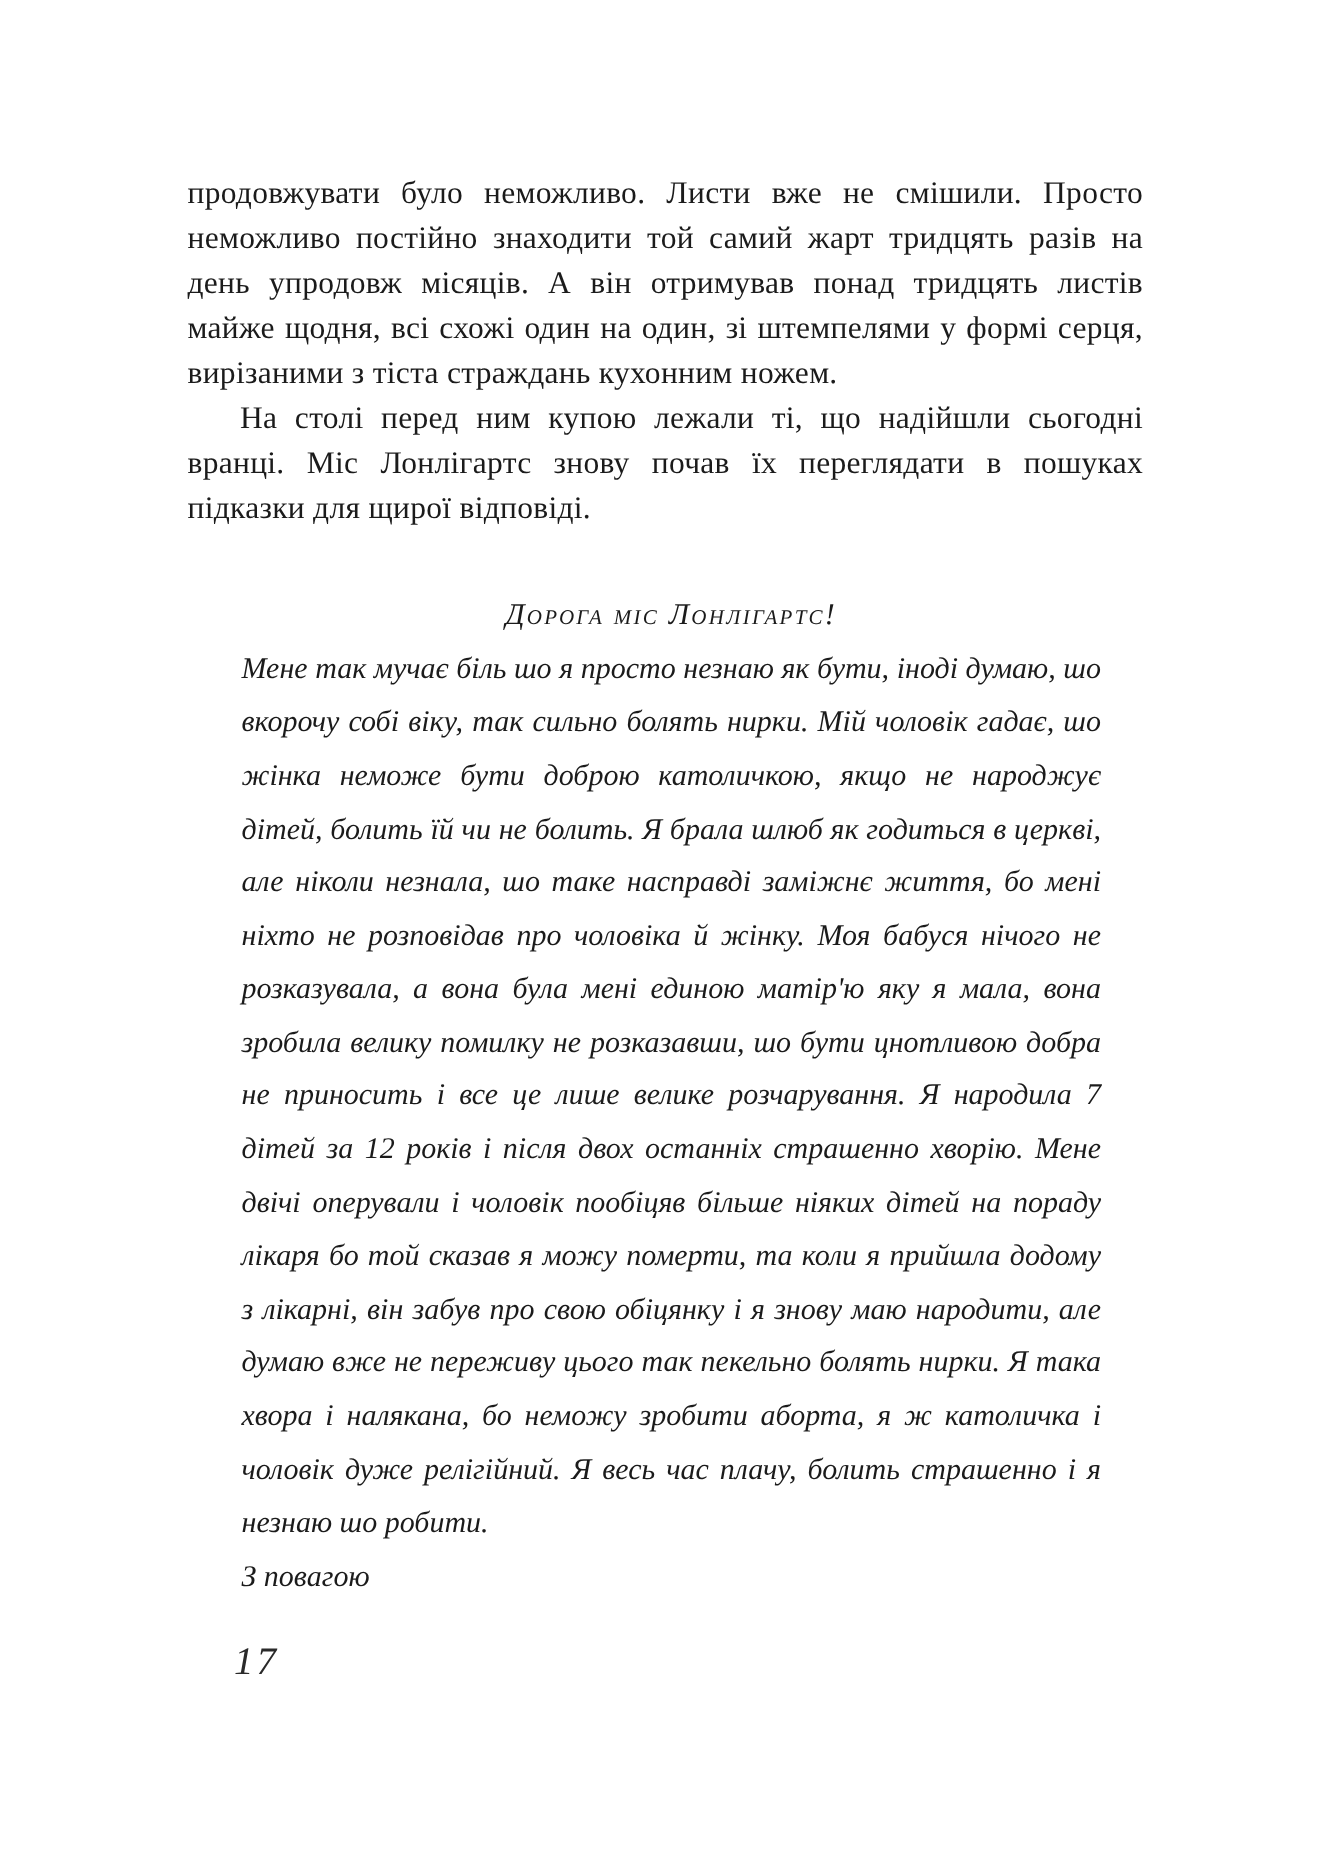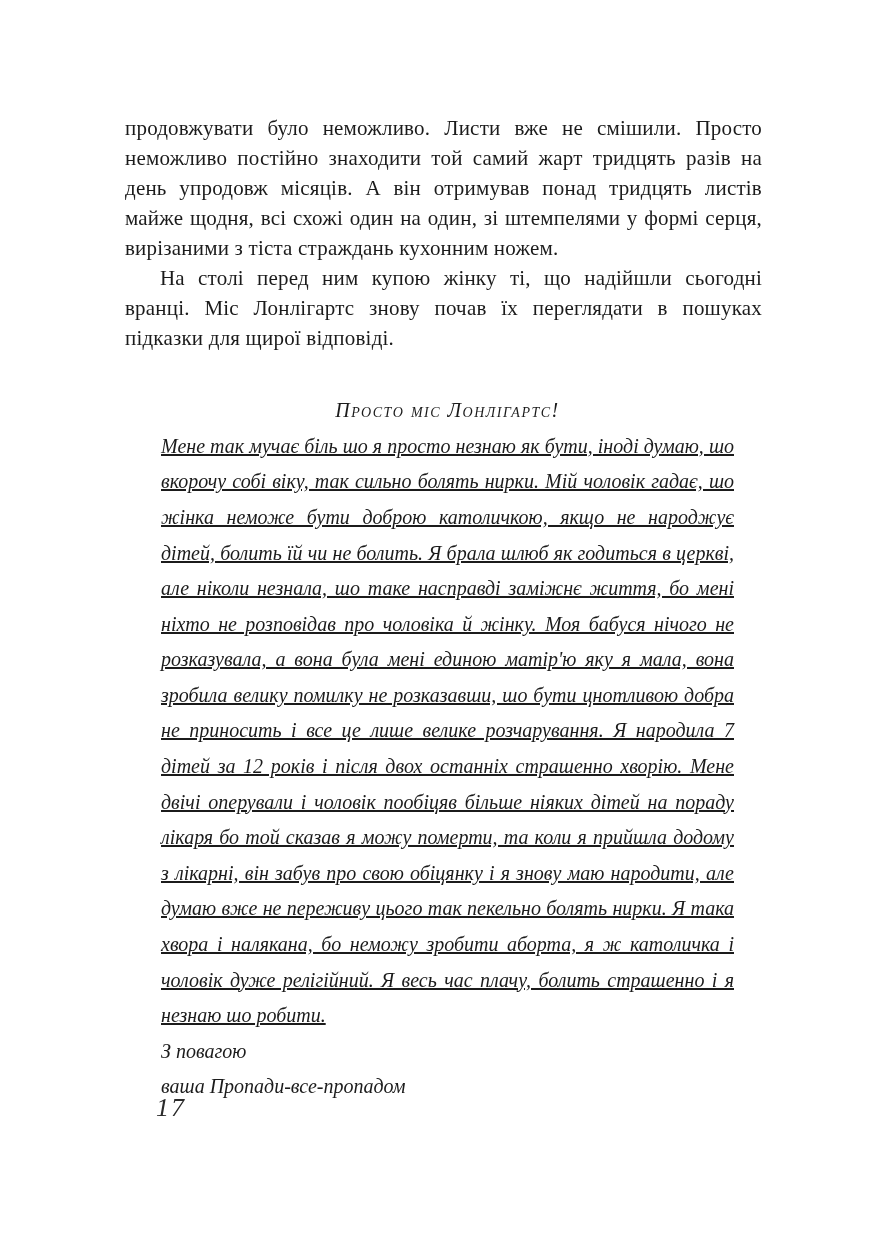--- a/index.html
+++ b/index.html
@@ -40,44 +40,42 @@
   .letter p {
     margin: 0;
   }
   .salutation {
     text-align: center;
     font-variant: small-caps;
     letter-spacing: 1.5px;
   }
   .letter-body {
     text-align: justify;
-    text-decoration: underline;
   }
   .closing, .signature {
   }
   .page-number {
     position: absolute;
     left: 156px;
     top: 1093px;
     font-style: italic;
     font-size: 26px;
     letter-spacing: 2px;
     color: #2a2a2a;
   }
 </style>
 </head>
 <body>
 
 <div class="book-page">
   <div class="text-block">
     <p class="body-par">продовжувати було неможливо. Листи вже не смішили. Просто неможливо постійно знаходити той самий жарт тридцять разів на день упродовж місяців. А він отримував понад тридцять листів майже щодня, всі схожі один на один, зі штемпелями у формі серця, вирізаними з тіста страждань кухонним ножем.</p>
-    <p class="body-par indent">На столі перед ним купою жінку ті, що надійшли сьогодні вранці. Міс Лонлігартс знову почав їх переглядати в пошуках підказки для щирої відповіді.</p>
+    <p class="body-par indent">На столі перед ним купою лежали ті, що надійшли сьогодні вранці. Міс Лонлігартс знову почав їх переглядати в пошуках підказки для щирої відповіді.</p>
 
     <div class="letter">
-      <p class="salutation">Просто міс Лонлігартс!</p>
+      <p class="salutation">Дорога міс Лонлігартс!</p>
       <p class="letter-body">Мене так мучає біль шо я просто незнаю як бути, іноді думаю, шо вкорочу собі віку, так сильно болять нирки. Мій чоловік гадає, шо жінка неможе бути доброю католичкою, якщо не народжує дітей, болить їй чи не болить. Я брала шлюб як годиться в церкві, але ніколи незнала, шо таке насправді заміжнє життя, бо мені ніхто не розповідав про чоловіка й жінку. Моя бабуся нічого не розказувала, а вона була мені единою матір'ю яку я мала, вона зробила велику помилку не розказавши, шо бути цнотливою добра не приносить і все це лише велике розчарування. Я народила 7 дітей за 12 років і після двох останніх страшенно хворію. Мене двічі оперували і чоловік пообіцяв більше ніяких дітей на пораду лікаря бо той сказав я можу померти, та коли я прийшла додому з лікарні, він забув про свою обіцянку і я знову маю народити, але думаю вже не переживу цього так пекельно болять нирки. Я така хвора і налякана, бо неможу зробити аборта, я ж католичка і чоловік дуже релігійний. Я весь час плачу, болить страшенно і я незнаю шо робити.</p>
       <p class="closing">З повагою</p>
-      <p class="signature">ваша Пропади-все-пропадом</p>
     </div>
   </div>
 
   <div class="page-number">17</div>
 </div>
 
 </body></html>

